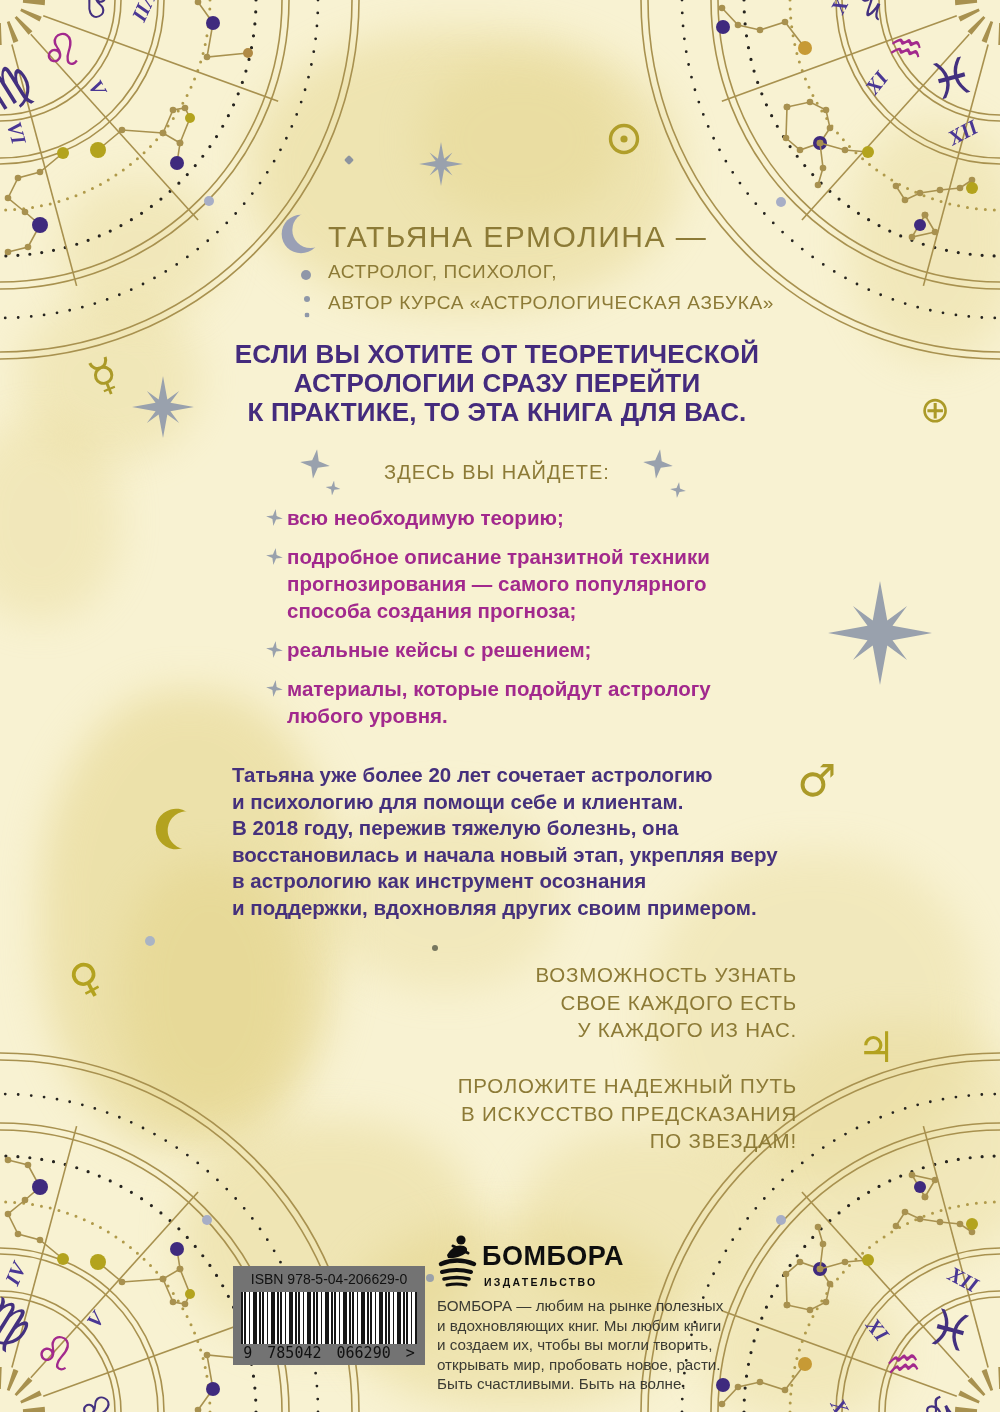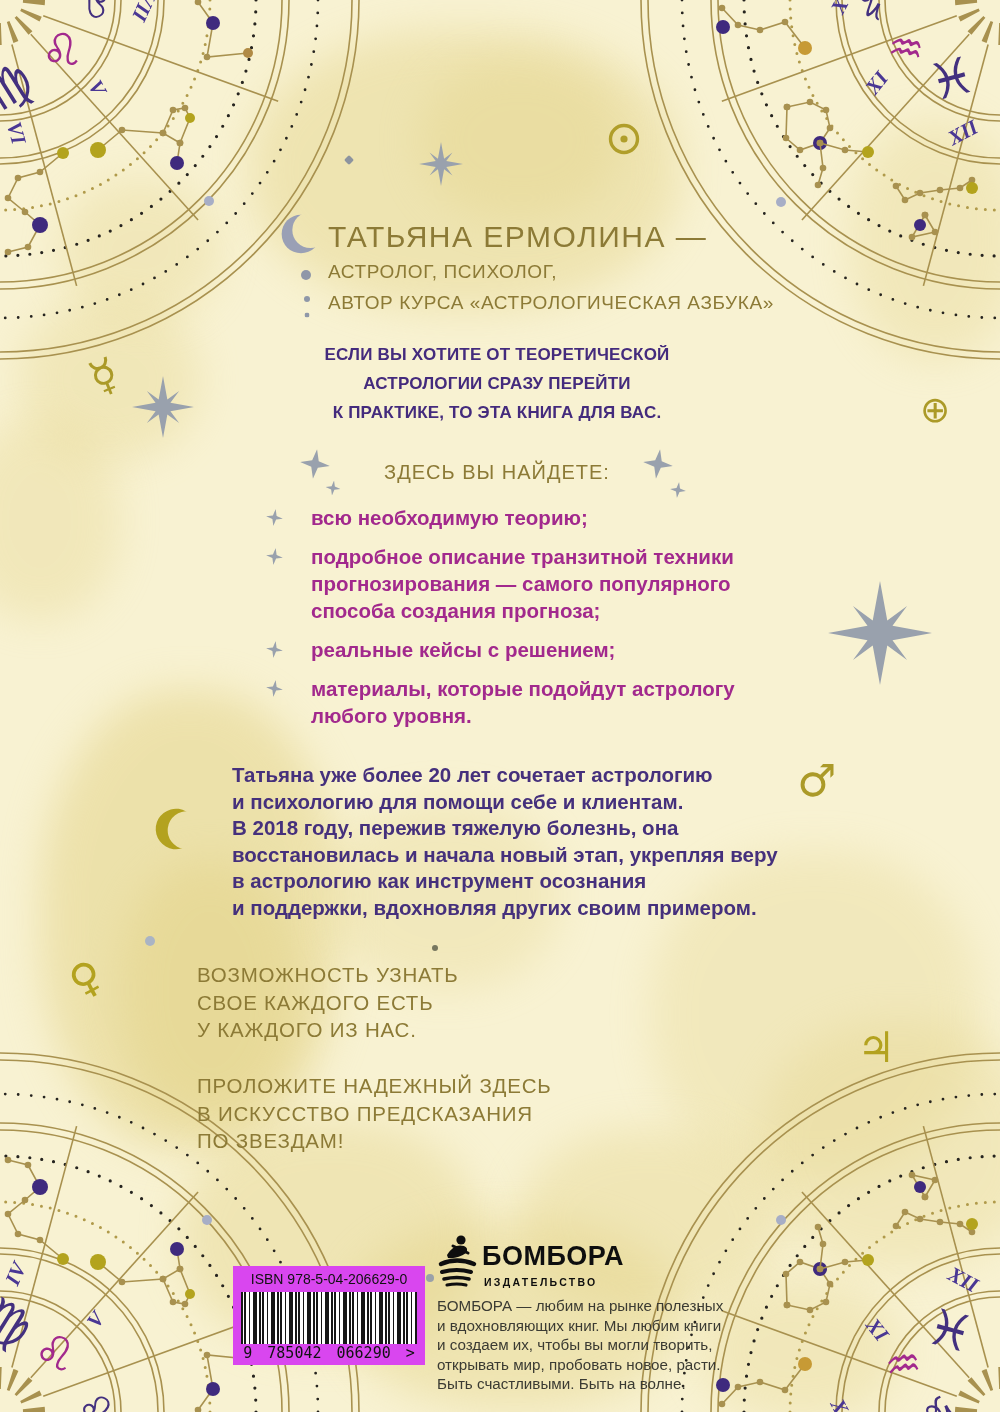--- a/index.html
+++ b/index.html
@@ -11,35 +11,35 @@
   #glyph-layer .numeral{font-family:"Liberation Serif",serif;font-style:italic;font-weight:700;}
   .scatter{position:absolute;z-index:3;}
   .star4{display:inline-block;background:#99a1ad;
          clip-path:polygon(50% 0%,61% 39%,100% 50%,61% 61%,50% 100%,39% 61%,0% 50%,39% 39%);}
   .content{position:absolute;z-index:5;}
   
   .author-name{left:328px;top:220px;font-size:30px;letter-spacing:1.5px;color:#8c7a36;}
   .role{left:328px;font-size:19px;letter-spacing:.6px;color:#8c7a36;}
   
   .intro{left:197px;top:340px;width:600px;text-align:center;
-         font-size:17px;font-weight:700;line-height:29px;color:#442b7d;letter-spacing:.2px;}
+         font-size:26px;font-weight:700;line-height:29px;color:#442b7d;letter-spacing:.2px;}
   
   .find-heading{left:197px;top:461px;width:600px;text-align:center;
                 font-size:20px;letter-spacing:1px;color:#8c7a36;}
   .bullets{left:266px;top:504px;width:500px;list-style:none;margin:0;padding:0;}
-  .bullet{display:flex;gap:28px;margin-bottom:12px;}
+  .bullet{display:flex;gap:4px;margin-bottom:12px;}
   .b-star{width:17px;height:17px;flex:0 0 17px;margin-top:5px;transform:rotate(8deg);}
   .b-text{font-size:20.5px;font-weight:700;line-height:27px;color:#a2298d;max-width:470px;}
   
   .bio{left:232px;top:762px;font-size:20.5px;font-weight:700;line-height:26.5px;color:#45307c;}
   
-  .quote{left:197px;width:600px;text-align:left;color:#8c7a36;
+  .quote{left:197px;width:600px;text-align:right;color:#8c7a36;
          font-size:20.5px;font-weight:400;line-height:27.5px;letter-spacing:.8px;}
   
-  .barcode-box{left:233px;top:1266px;width:192px;height:99px;background:#d946ef;z-index:6;}
+  .barcode-box{left:233px;top:1266px;width:192px;height:99px;background:#737373;z-index:6;}
   .isbn-label{position:absolute;left:0;top:5px;width:100%;text-align:center;
               font-size:14px;color:#111;}
   .bars{position:absolute;left:8px;top:26px;width:176px;height:52px;
         background:repeating-linear-gradient(90deg,#161616 0 2px,#fff 2px 3px,#161616 3px 5px,#fff 5px 8px,#161616 8px 9px,#fff 9px 12px,#161616 12px 16px,#fff 16px 18px);}
   .bc-digits{position:absolute;left:0;top:78px;width:100%;text-align:center;
              font-family:"DejaVu Sans Mono",monospace;font-size:15px;color:#111;word-spacing:6px;}
   
   .pub-name{left:482px;top:1241px;font-size:27px;font-weight:700;color:#0e0e0e;letter-spacing:.5px;}
   .pub-type{left:484px;top:1276px;font-size:10.5px;font-weight:700;color:#0e0e0e;letter-spacing:2.3px;}
   .pub-desc{left:437px;top:1296px;font-size:15.2px;line-height:19.6px;color:#3b3b33;}
@@ -426,21 +426,21 @@
   <div>и поддержки, вдохновляя других своим примером.</div>
 </div>
 
 <div class="content quote" style="top:961px">
   <div>ВОЗМОЖНОСТЬ УЗНАТЬ</div>
   <div>СВОЕ КАЖДОГО ЕСТЬ</div>
   <div>У КАЖДОГО ИЗ НАС.</div>
 </div>
 
 <div class="content quote" style="top:1072px">
-  <div>ПРОЛОЖИТЕ НАДЕЖНЫЙ ЗДЕСЬ</div>
+  <div>ПРОЛОЖИТЕ НАДЕЖНЫЙ ПУТЬ</div>
   <div>В ИСКУССТВО ПРЕДСКАЗАНИЯ</div>
   <div>ПО ЗВЕЗДАМ!</div>
 </div>
 
 <div class="content barcode-box">
   <div class="isbn-label">ISBN 978-5-04-206629-0</div>
   <div class="bars"></div>
   <div class="bc-digits">9 785042 066290 &gt;</div>
 </div>
 

